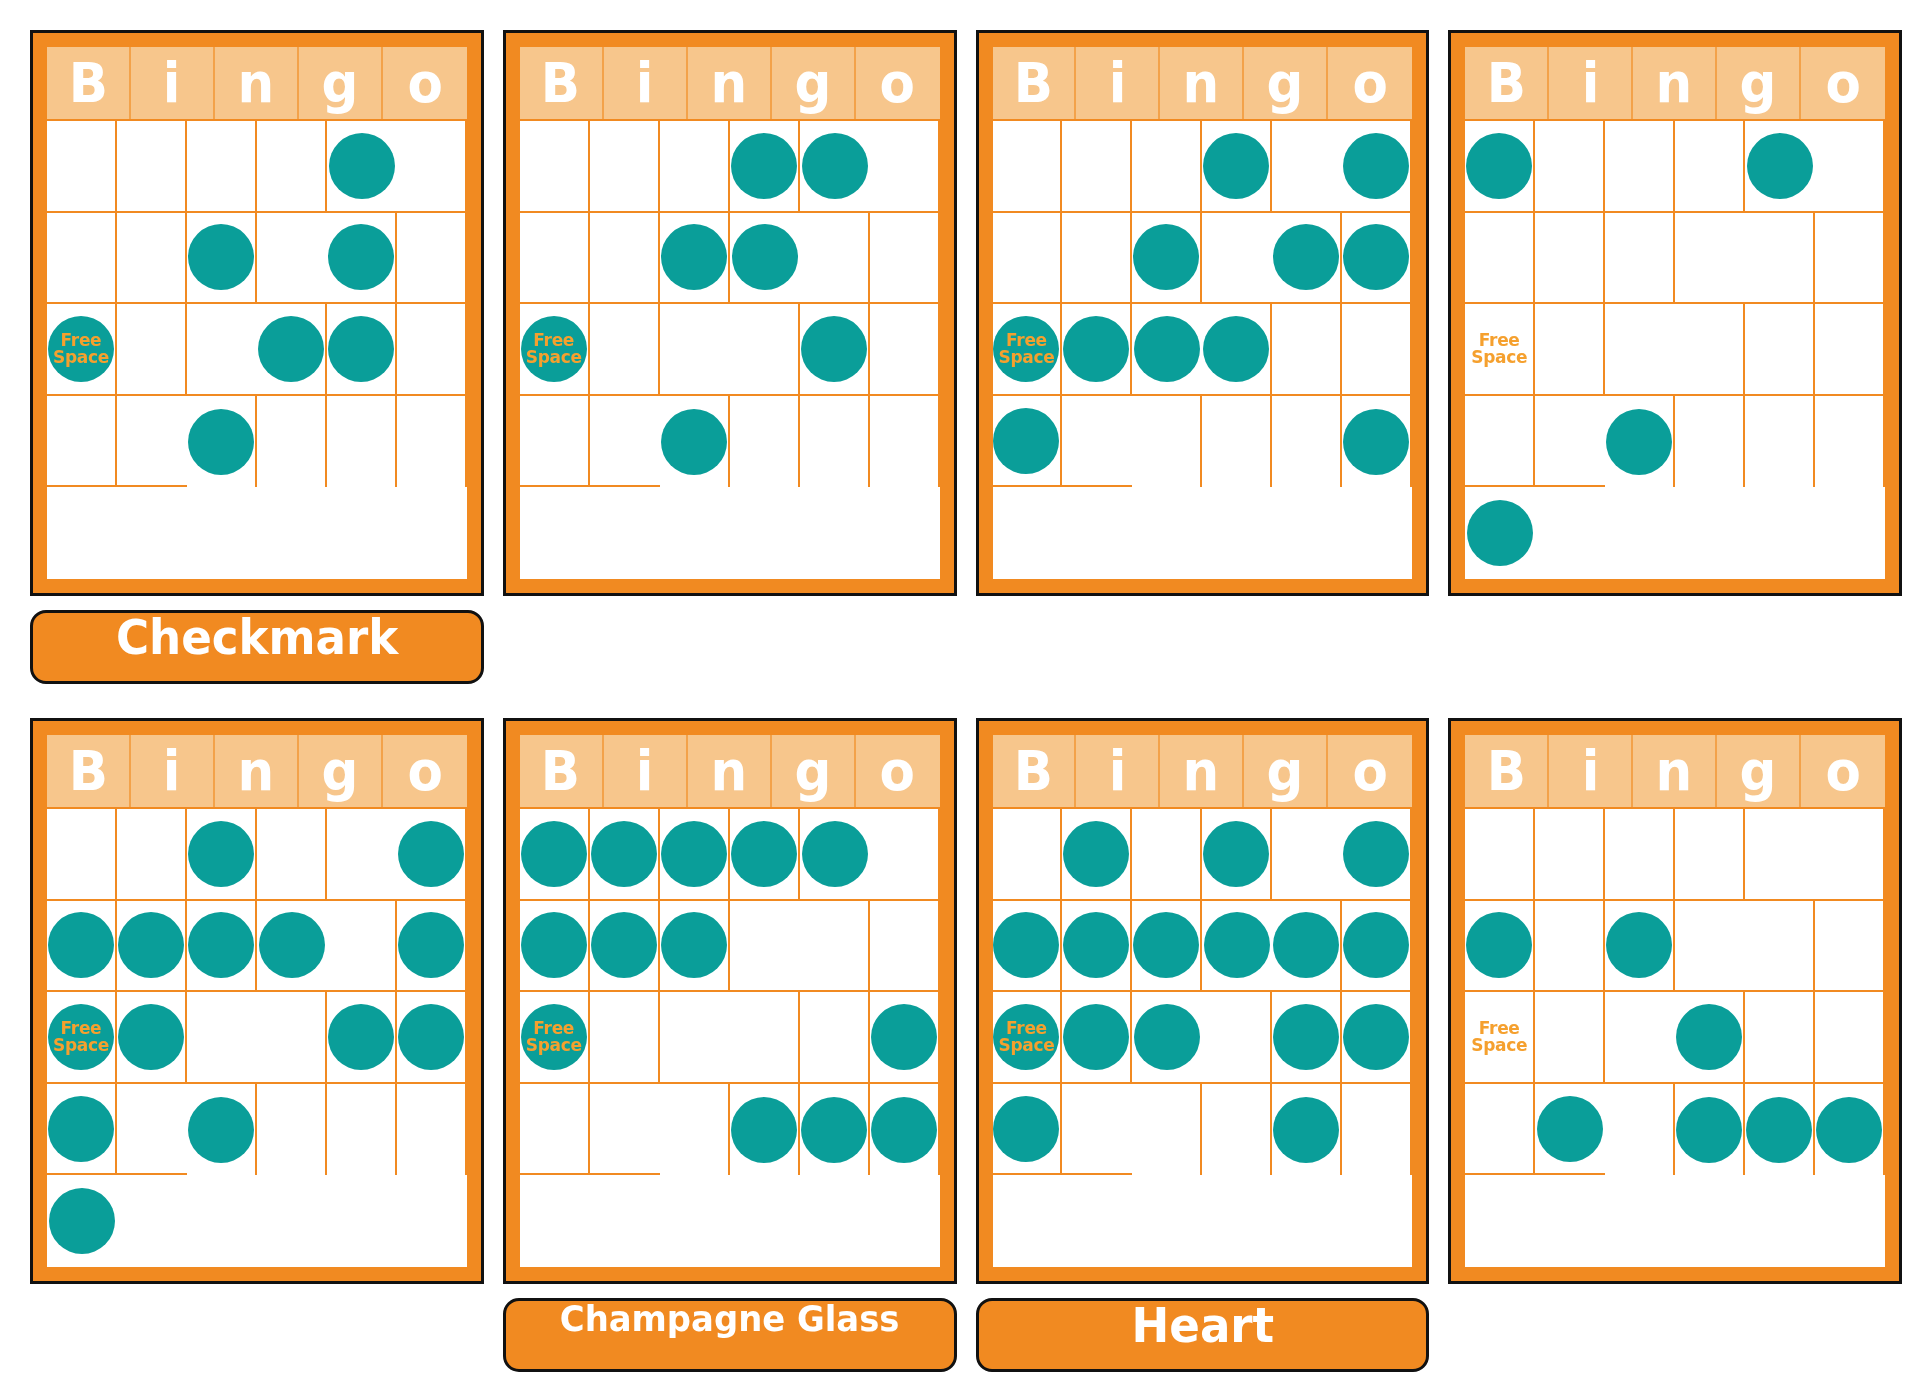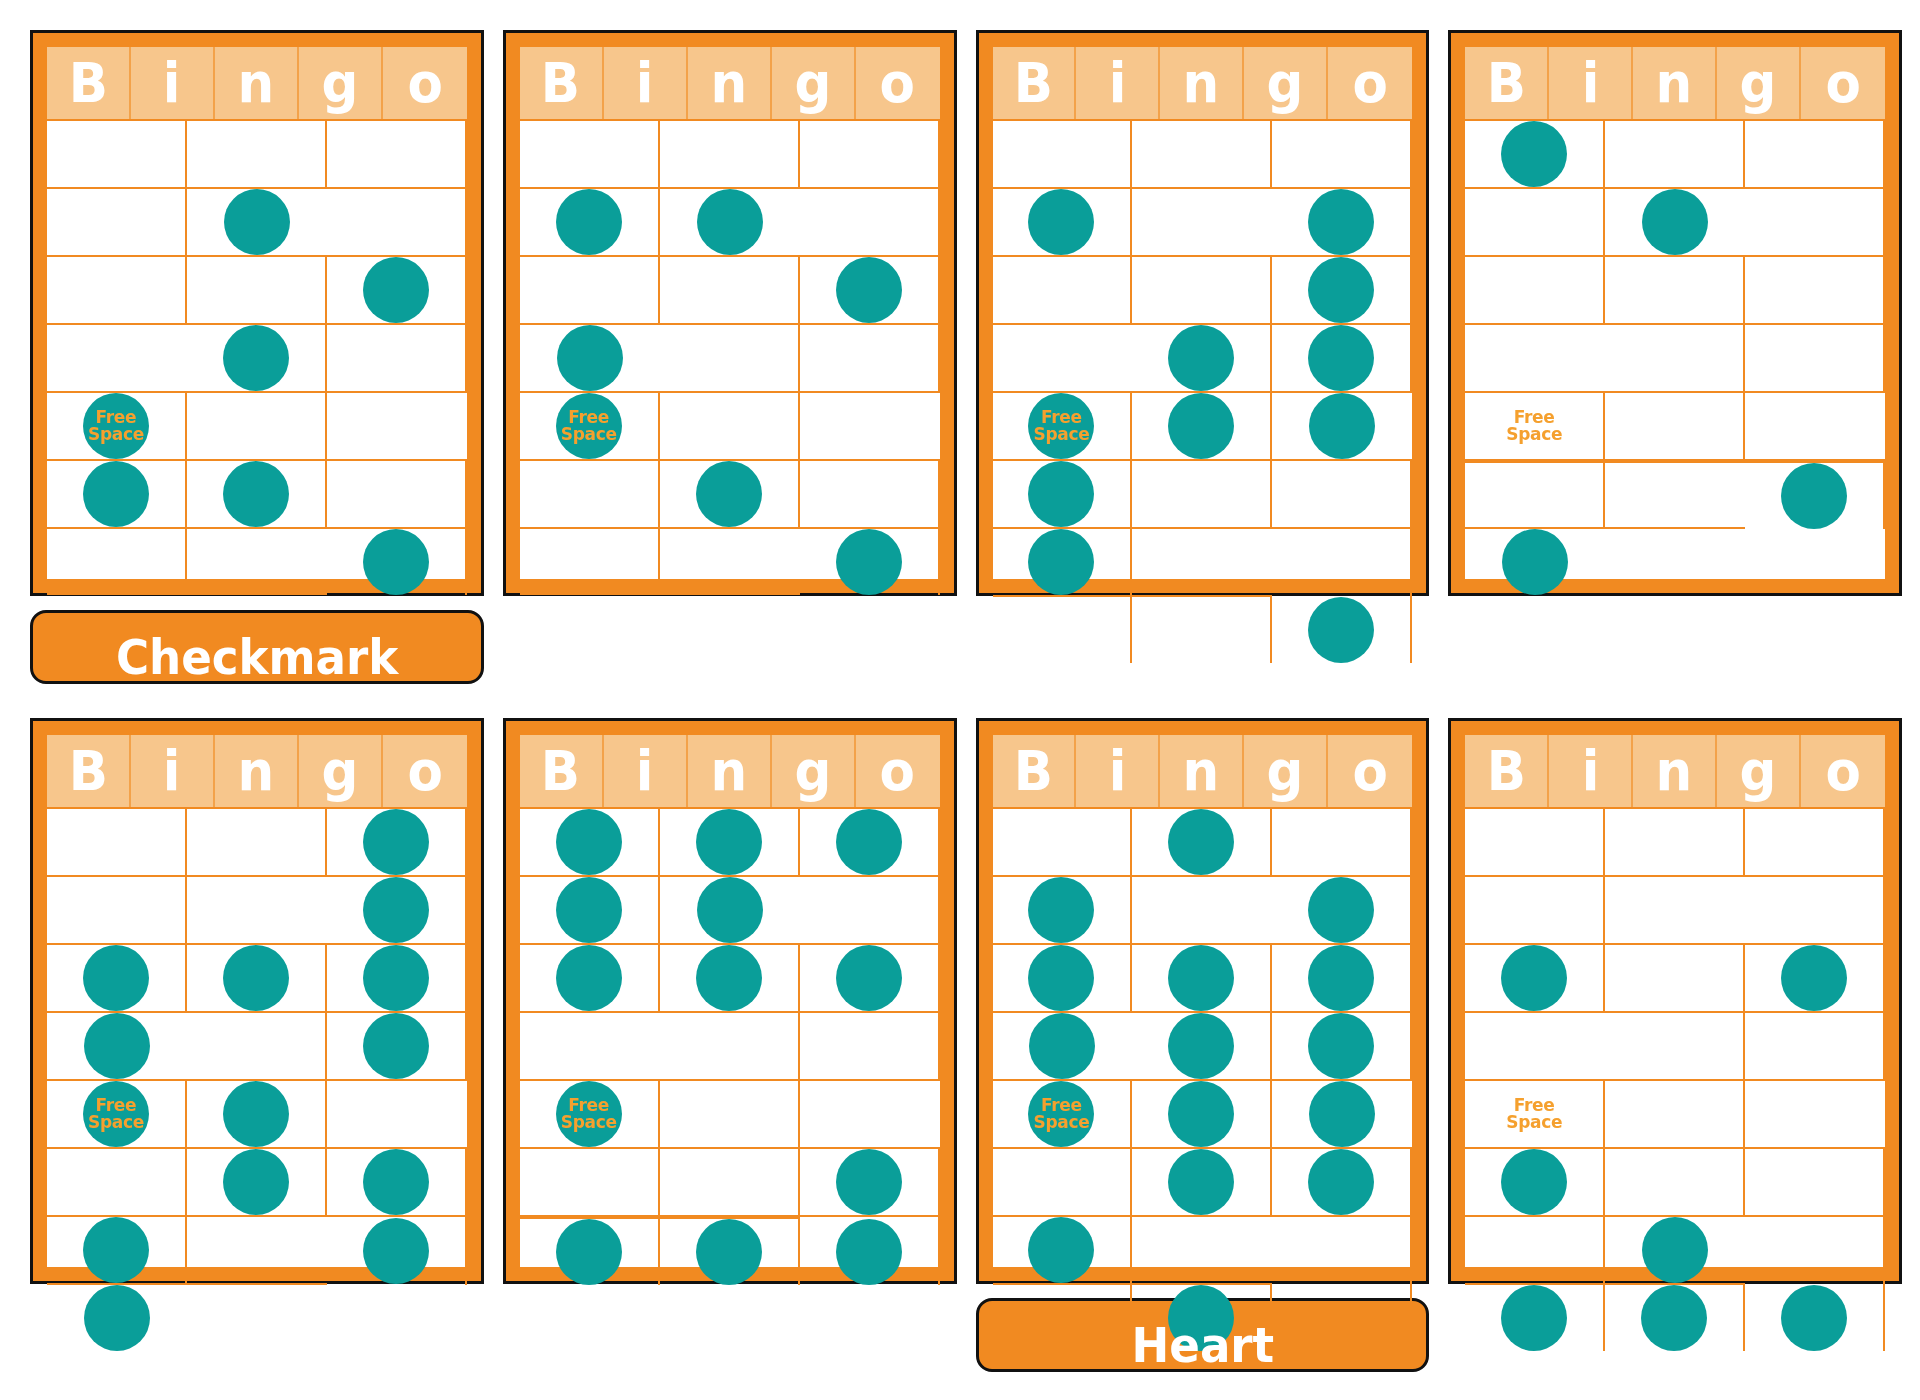--- a/index.html
+++ b/index.html
@@ -79,21 +79,21 @@
     font-weight: 700;
     font-family: "DejaVu Sans", "Liberation Sans", sans-serif;
     letter-spacing: 0px;
     transform: scaleX(0.92);
   }
 
   
   .body-grid {
     flex: 1 1 auto;
     display: grid;
-    grid-template-columns: repeat(3, 1fr);
+    grid-template-columns: repeat(6, 1fr);
     grid-template-rows: repeat(5, 1fr);
   }
   .cell {
     border-right: 2px solid #F18A21;
     border-bottom: 2px solid #F18A21;
     box-sizing: border-box;
     position: relative;
     display: flex;
     align-items: center;
     justify-content: center;
@@ -132,21 +132,21 @@
   }
 
   
   .label-pill {
     margin-top: 14px;
     background: #F18A21;
     border: 3px solid #111111;
     border-radius: 16px;
     height: 74px;
     display: flex;
-    align-items: flex-end;
+    align-items: flex-start;
     justify-content: center;
     box-sizing: border-box;
     overflow: visible;
     padding: 0 6px;
   }
   .label-text {
     color: #ffffff;
     font-size: 48px;
     line-height: 1;
     font-weight: 700;
@@ -586,20 +586,23 @@
             <div class="cell">
               <div class="dot"></div>
             </div>
             <div class="cell">
               <div class="dot"></div>
             </div>
             <div class="cell"></div>
           </div>
         </div>
       </div>
+      <div class="label-pill">
+        <span class="label-text xlong">Champagne Glass</span>
+      </div>
     </div>
     <div class="card-cell">
       <div class="card">
         <div class="grid-wrap">
           <div class="hdr">
             <div class="hdr-cell">
               <span class="hdr-letter">B</span>
             </div>
             <div class="hdr-cell">
               <span class="hdr-letter">i</span>

